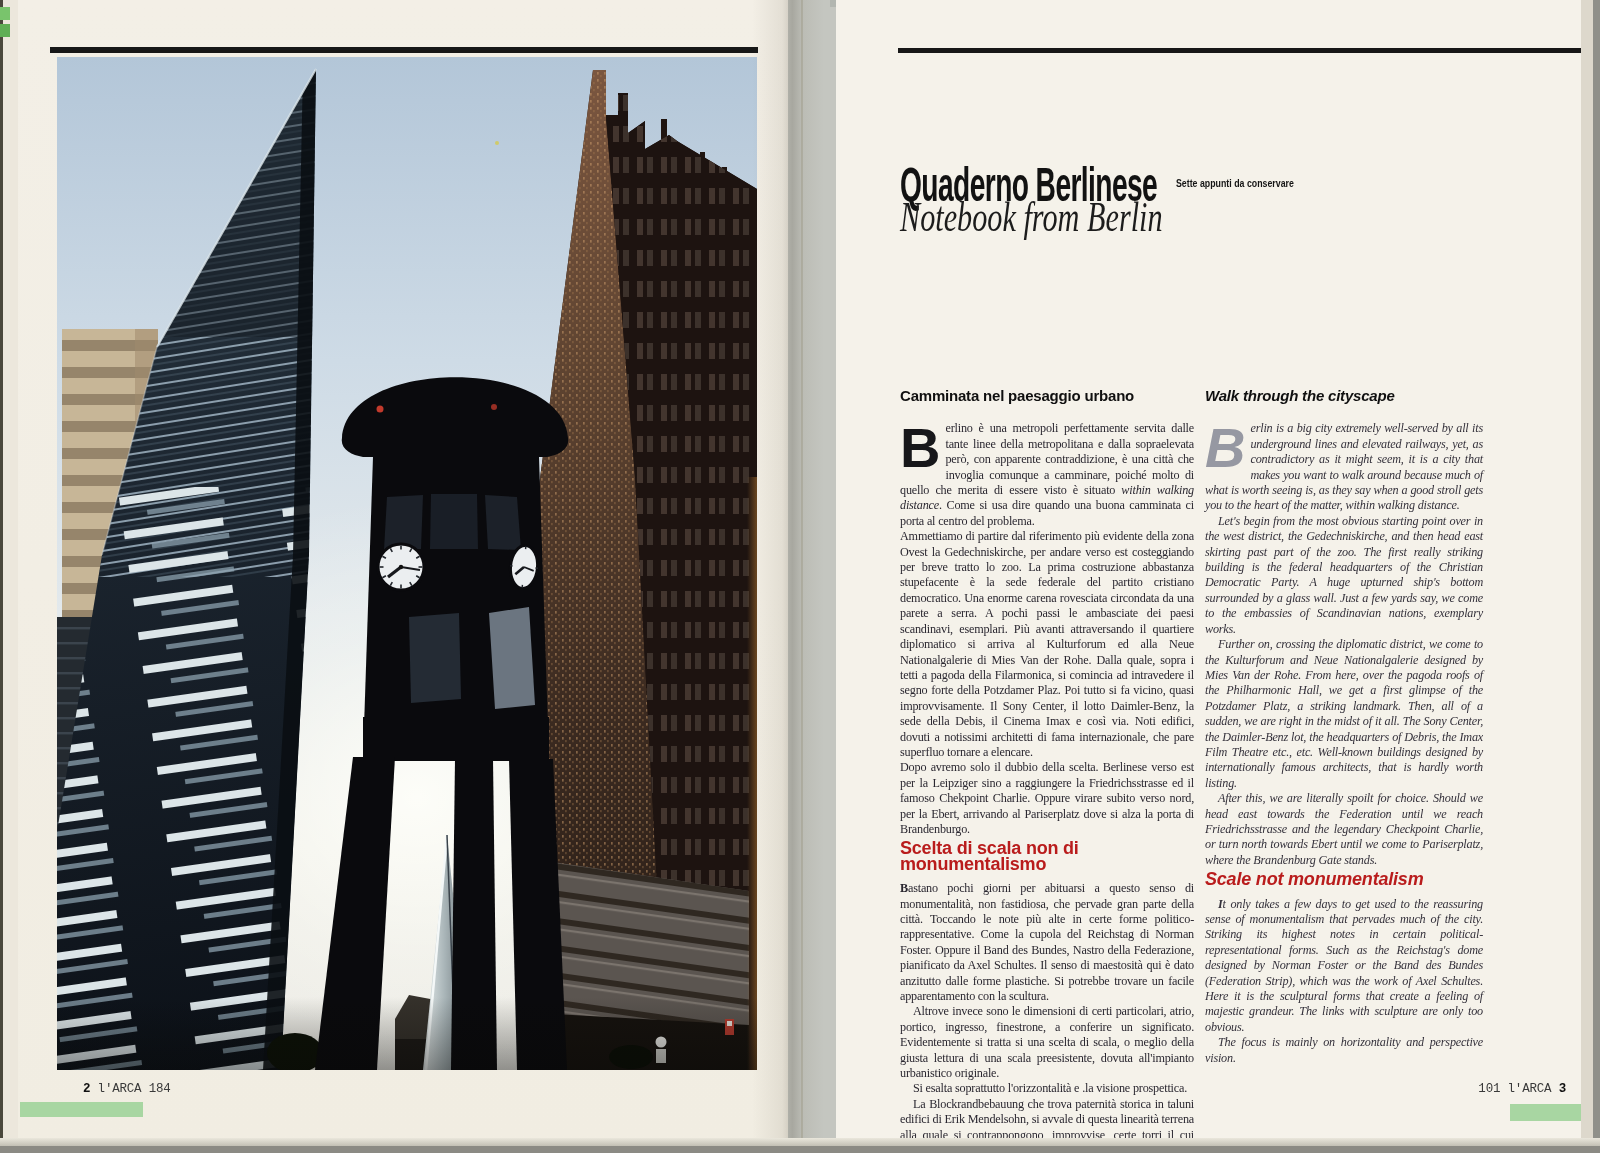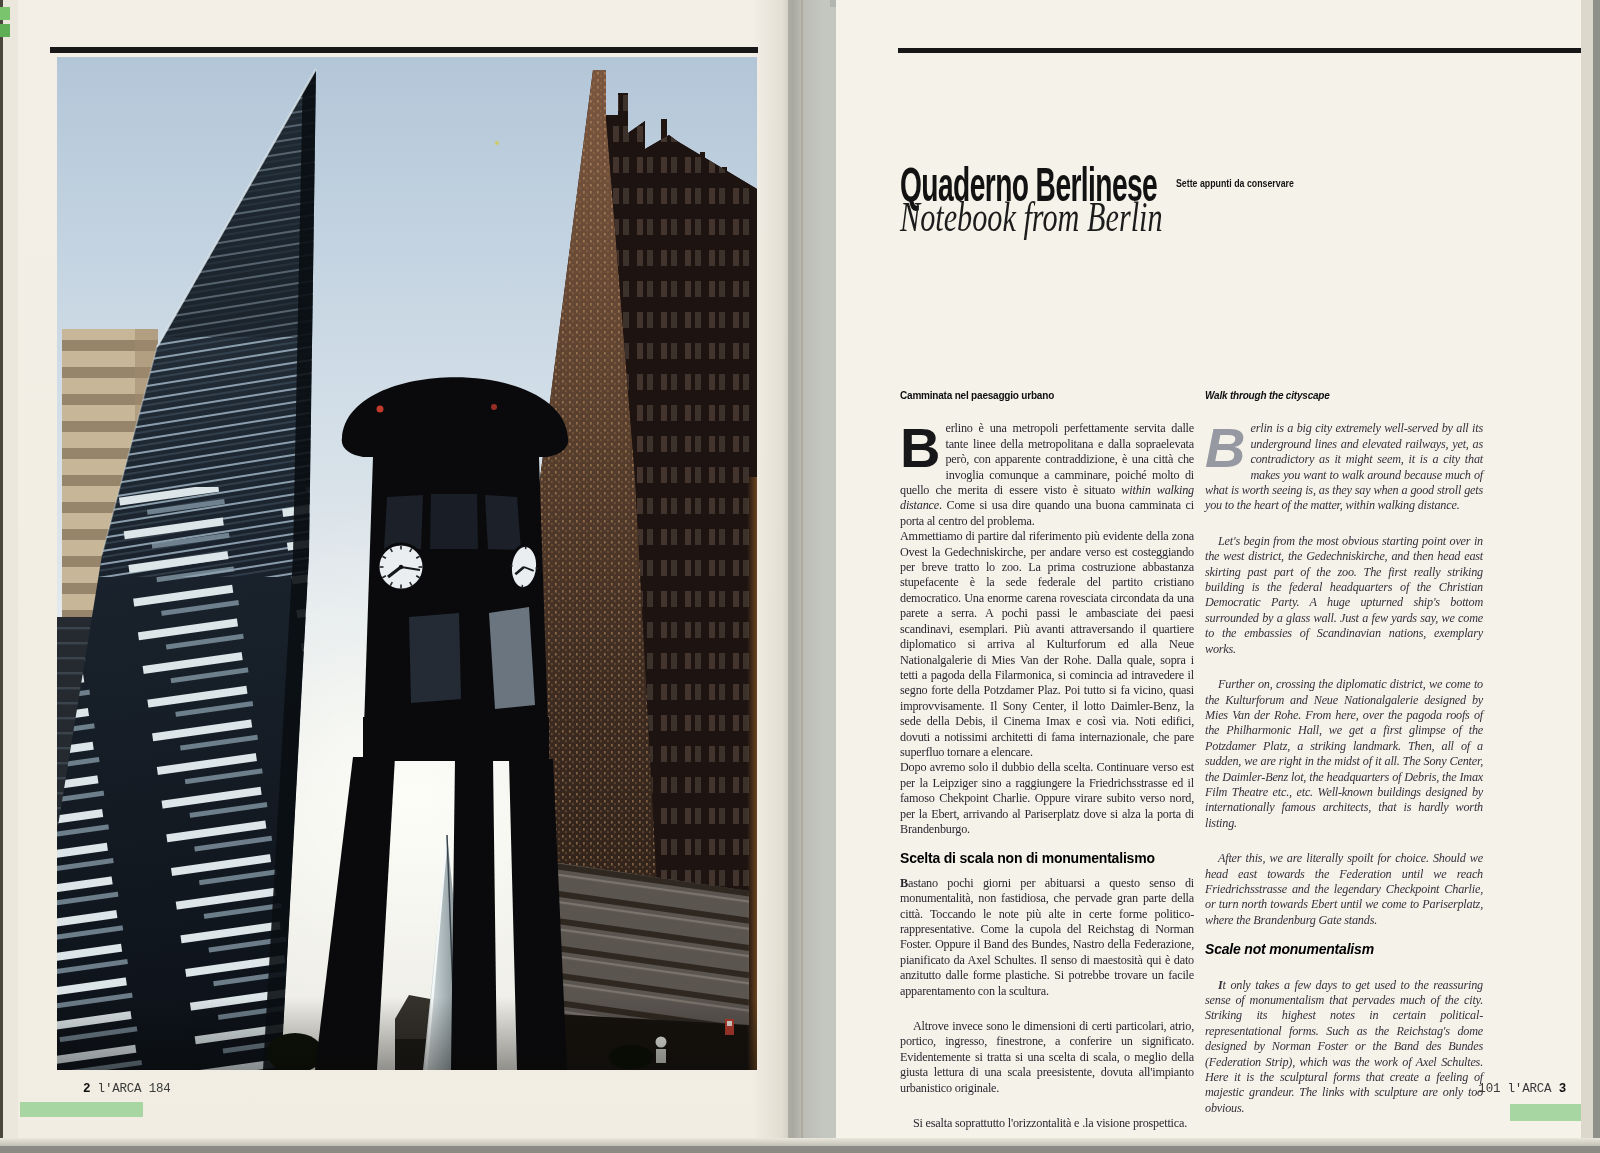--- a/index.html
+++ b/index.html
@@ -43,27 +43,27 @@
   .title-sub{left:340px;top:177px;font-family:"Liberation Sans",sans-serif;font-weight:700;
     font-size:11px;color:#151515;white-space:nowrap;transform:scaleX(.8);transform-origin:0 0;}
   .title-notebook{left:64px;top:193px;font-family:"Liberation Serif",serif;font-style:italic;
     font-size:42px;color:#1c1c1c;white-space:nowrap;transform:scale(.72,1);transform-origin:0 0;}
 
   
   .col{top:388px;color:#2a2730;font-size:12.2px;line-height:15.4px;letter-spacing:-.2px;
     text-align:justify;}
   .col-it{left:64px;width:294px;}
   .col-en{left:369px;width:278px;font-style:italic;color:#34313b;}
-  .colhead{font-family:"Liberation Sans",sans-serif;font-weight:700;font-size:10px;
+  .colhead{font-family:"Liberation Sans",sans-serif;font-weight:700;font-size:15px;
     letter-spacing:-.2px;color:#101010;margin:0 0 18px 0;text-align:left;}
   .col-en .colhead{font-style:italic;}
-  .subhead{font-family:"Liberation Sans",sans-serif;font-weight:700;font-size:14px;
-    letter-spacing:-.2px;color:#000000;margin:14px 0 9px 0;text-align:left;}
+  .subhead{font-family:"Liberation Sans",sans-serif;font-weight:700;font-size:18px;
+    letter-spacing:-.2px;color:#b91c1c;margin:4px 0 9px 0;text-align:left;}
   .para{margin:0;}
-  .para.indent{text-indent:13px;margin-top:20px;}
+  .para.indent{text-indent:13px;}
   .drop{float:left;font-family:"Liberation Sans",sans-serif;font-weight:900;font-size:56px;
     line-height:44px;padding:5px 7px 0 0;letter-spacing:-2px;color:#17171a;}
   .col-en .drop{color:#9698a2;font-style:italic;}
 
   
   .footer{font-family:Liberation Mono, monospace;font-size:12.5px;color:#3a3a3a;
     letter-spacing:-.2px;white-space:nowrap;}
   .footer b{color:#111;}
   .footer-left{left:65px;top:1082px;}
   .footer-right{left:600px;top:1082px;width:130px;text-align:right;}
@@ -280,21 +280,21 @@
 
   <div class="abs title-main">Quaderno Berlinese</div>
   <div class="abs title-sub">Sette appunti da conservare</div>
   <div class="abs title-notebook">Notebook from Berlin</div>
 
   <div class="abs col col-it">
     <div class="colhead">Camminata nel paesaggio urbano</div>
     <div>
         <p class="para"><span class="drop">B</span>erlino è una metropoli perfettamente servita dalle tante linee della metropolitana e dalla sopraelevata però, con apparente contraddizione, è una città che invoglia comunque a camminare, poiché molto di quello che merita di essere visto è situato <i>within walking distance</i>. Come si usa dire quando una buona camminata ci porta al centro del problema.</p>
         <p class="para">Ammettiamo di partire dal riferimento più evidente della zona Ovest la Gedechniskirche, per andare verso est costeggiando per breve tratto lo zoo. La prima costruzione abbastanza stupefacente è la sede federale del partito cristiano democratico. Una enorme carena rovesciata circondata da una parete a serra. A pochi passi le ambasciate dei paesi scandinavi, esemplari. Più avanti attraversando il quartiere diplomatico si arriva al Kulturforum ed alla Neue Nationalgalerie di Mies Van der Rohe. Dalla quale, sopra i tetti a pagoda della Filarmonica, si comincia ad intravedere il segno forte della Potzdamer Plaz. Poi tutto si fa vicino, quasi improvvisamente. Il Sony Center, il lotto Daimler-Benz, la sede della Debis, il Cinema Imax e così via. Noti edifici, dovuti a notissimi architetti di fama internazionale, che pare superfluo tornare a elencare.</p>
-        <p class="para">Dopo avremo solo il dubbio della scelta. Continuare verso est per la Leipziger sino a raggiungere la Friedrichsstrasse ed il famoso Chekpoint Charlie. Oppure virare subito verso nord, per la Ebert, arrivando al Pariserplatz dove si alza la porta di Brandenburgo.</p>
+        <p class="para">Dopo avremo solo il dubbio della scelta. Berlinese verso est per la Leipziger sino a raggiungere la Friedrichsstrasse ed il famoso Chekpoint Charlie. Oppure virare subito verso nord, per la Ebert, arrivando al Pariserplatz dove si alza la porta di Brandenburgo.</p>
         <div class="subhead">Scelta di scala non di monumentalismo</div>
         <p class="para"><b>B</b>astano pochi giorni per abituarsi a questo senso di monumentalità, non fastidiosa, che pervade gran parte della città. Toccando le note più alte in certe forme politico- rappresentative. Come la cupola del Reichstag di Norman Foster. Oppure il Band des Bundes, Nastro della Federazione, pianificato da Axel Schultes. Il senso di maestosità qui è dato anzitutto dalle forme plastiche. Si potrebbe trovare un facile apparentamento con la scultura.</p>
         <p class="para indent">Altrove invece sono le dimensioni di certi particolari, atrio, portico, ingresso, finestrone, a conferire un significato. Evidentemente si tratta si una scelta di scala, o meglio della giusta lettura di una scala preesistente, dovuta all'impianto urbanistico originale.</p>
         <p class="para indent">Si esalta soprattutto l'orizzontalità e .la visione prospettica.</p>
         <p class="para indent">La Blockrandbebauung che trova paternità storica in taluni edifici di Erik Mendelsohn, si avvale di questa linearità terrena alla quale si contrappongono, improvvise, certe torri il cui carattere totemico appare più che evidente.</p>
       </div>
   </div>
 
   <div class="abs col col-en">
     <div class="colhead">Walk through the cityscape</div>

